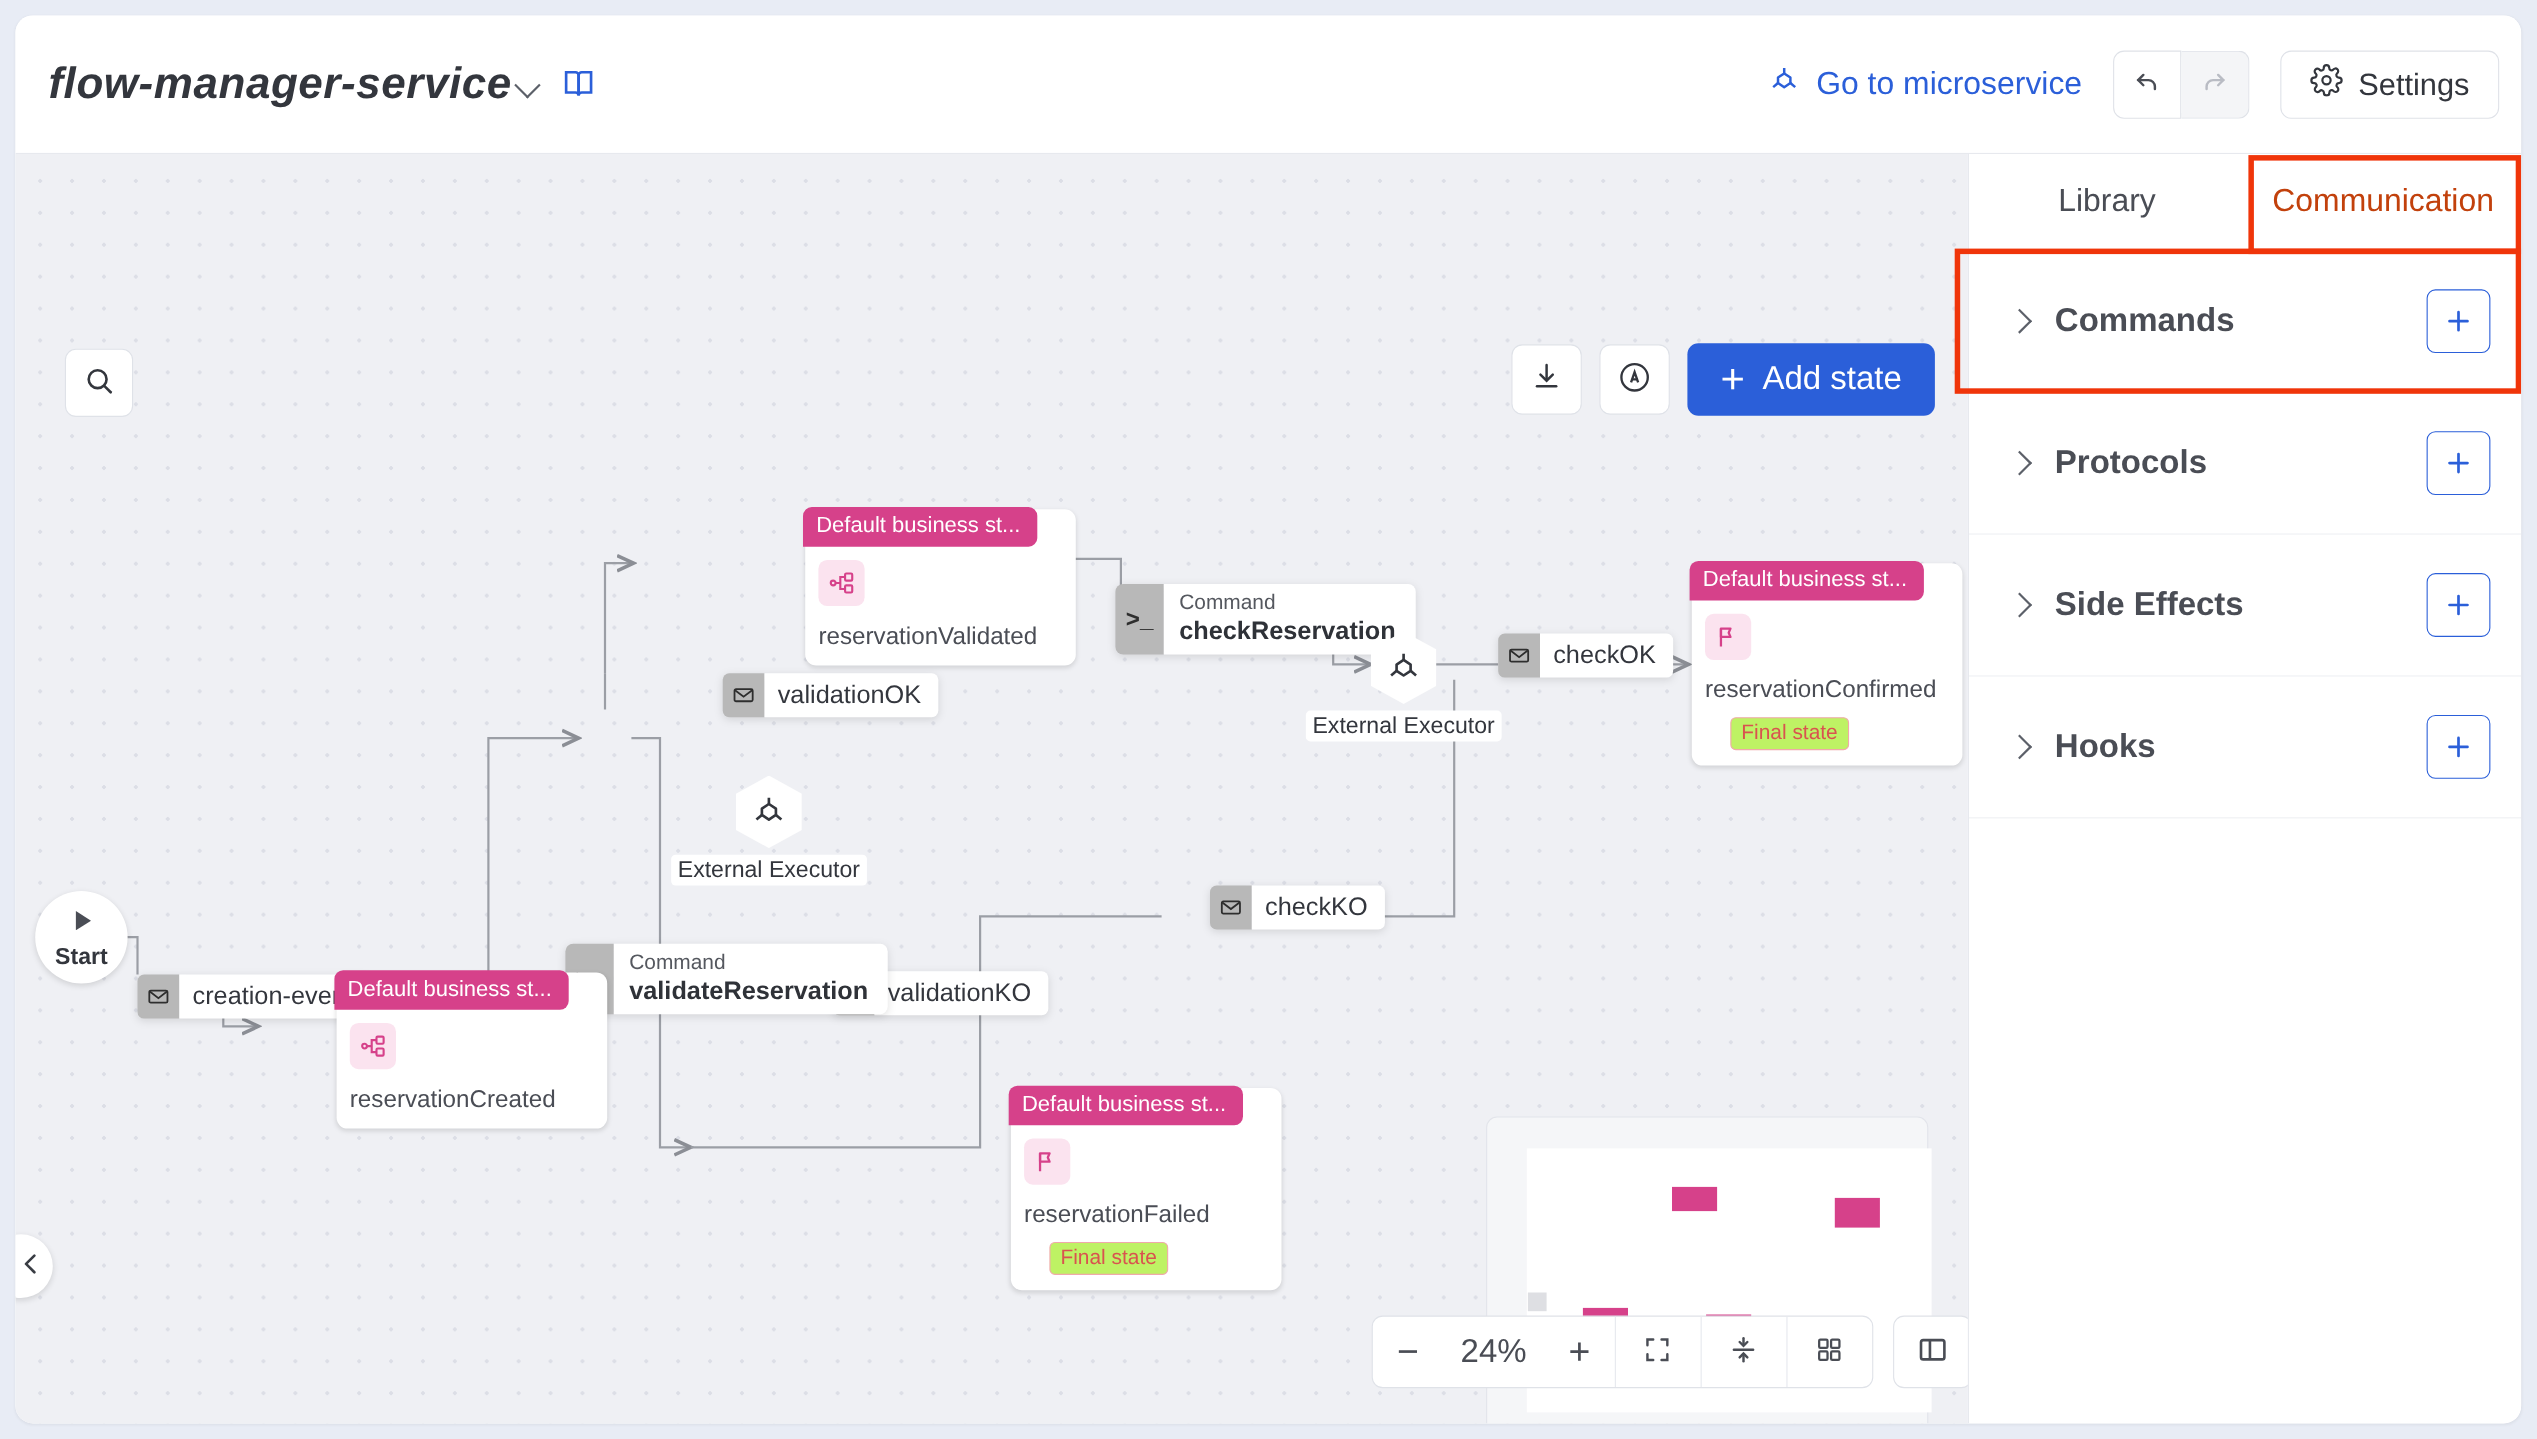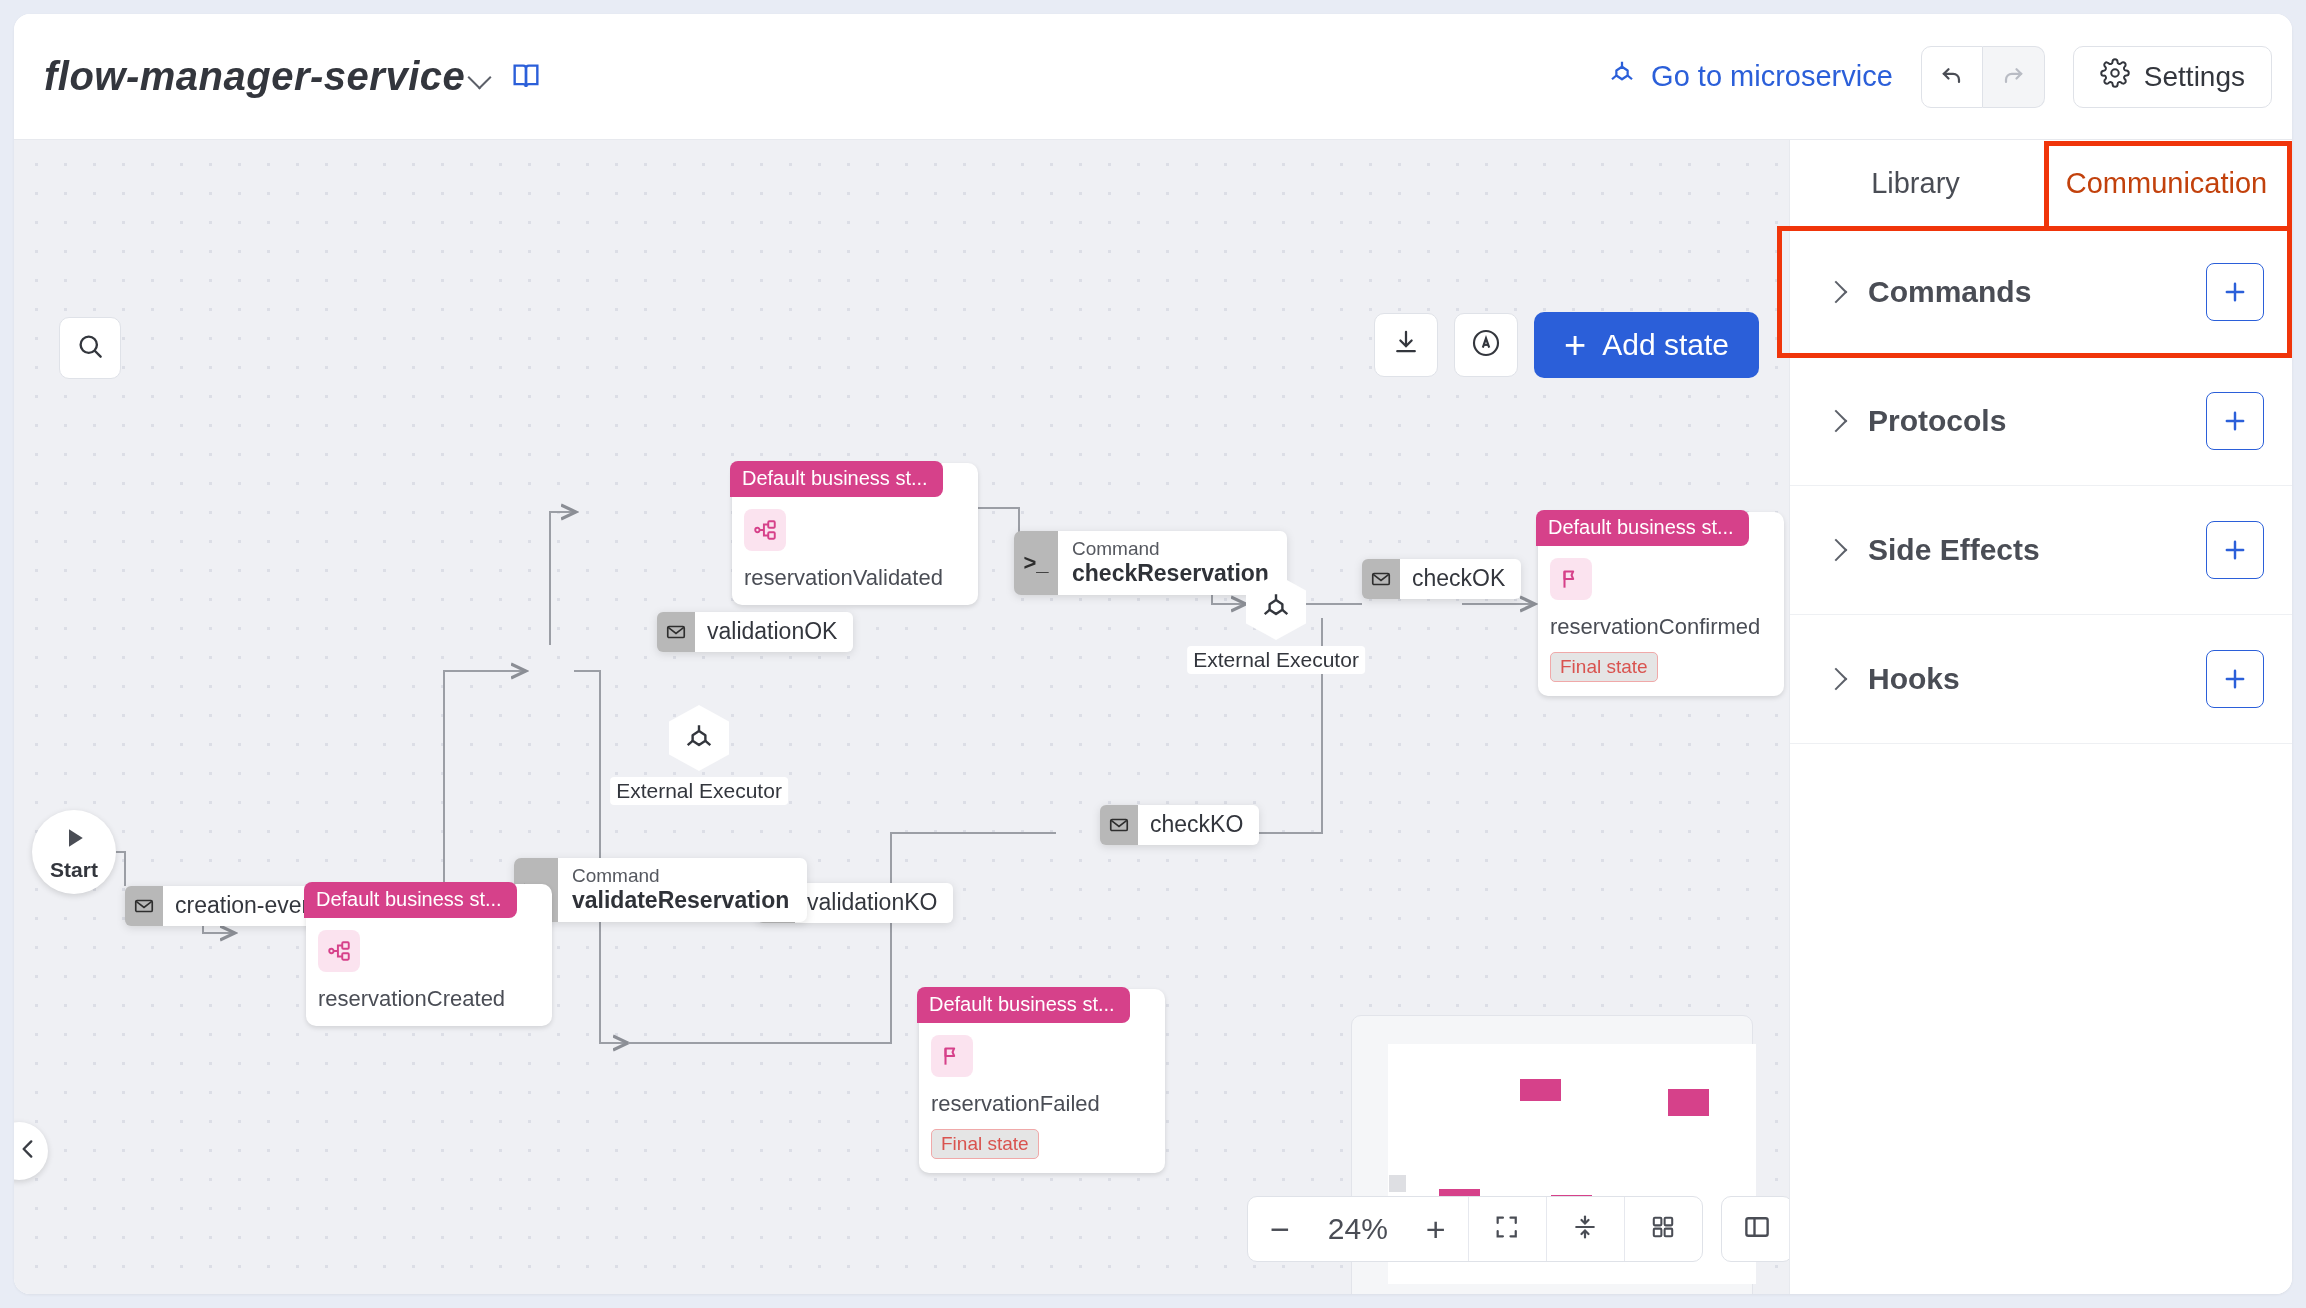--- a/index.html
+++ b/index.html
@@ -119,22 +119,22 @@
     white-space: nowrap; overflow: hidden;
   }
   .biz-card .body { padding: 10px 12px 14px 12px; }
   .sq-icon {
     width: 42px; height: 42px; border-radius: 8px; background: #fbe3ef;
     display:flex; align-items:center; justify-content:center;
   }
   .biz-name { font-size: 22px; color: #4a4d55; margin-top: 14px; white-space: nowrap; }
   .final-badge {
     display:inline-block; margin-top: 12px;
-    border: 1px solid #f0a9a9; background: #e5e5e5; color: #d9534f;
-    font-size: 19px; border-radius: 5px; padding: 3px 9px;
+    border: 1px solid #f0a9a9; background: #bef264; color: #d9534f;
+    font-size: 19px; border-radius: 5px; padding: 3px 9px; margin-left: 23px;
   }
 
   .cmd-node { display:flex; align-items: stretch; filter: drop-shadow(0 2px 4px rgba(0,0,0,.12)); }
   .cmd-ico {
     width: 44px; background:#b8b8b8; border-radius: 7px 0 0 7px;
     display:flex; align-items:center; justify-content:center;
     font-size: 22px; font-weight: 700; color:#2e2e2e;
   }
   .cmd-txt {
     background:#fff; border-radius: 0 7px 7px 0; padding: 7px 18px 8px 14px;
@@ -404,21 +404,21 @@
     <div class="evt-node node" style="left: 743px; top: 743px;">
       <div class="evt-ico">
         <svg width="22" height="22" viewBox="0 0 24 24" fill="none" stroke="#2e2e2e" stroke-width="1.8">
             <rect x="3" y="6" width="18" height="12" rx="1.5"></rect>
             <path d="M3.5 7l8.5 6.5L20.5 7"></path>
           </svg>
       </div>
       <div class="evt-txt">validationKO</div>
     </div>
 
-    <div class="evt-node node" style="left: 1348px; top: 419px;">
+    <div class="evt-node node" style="left: 1348px; top: 436px;">
       <div class="evt-ico">
         <svg width="22" height="22" viewBox="0 0 24 24" fill="none" stroke="#2e2e2e" stroke-width="1.8">
             <rect x="3" y="6" width="18" height="12" rx="1.5"></rect>
             <path d="M3.5 7l8.5 6.5L20.5 7"></path>
           </svg>
       </div>
       <div class="evt-txt">checkOK</div>
     </div>
 
     <div class="evt-node node" style="left: 1042px; top: 665px; padding-left: 44px;">

